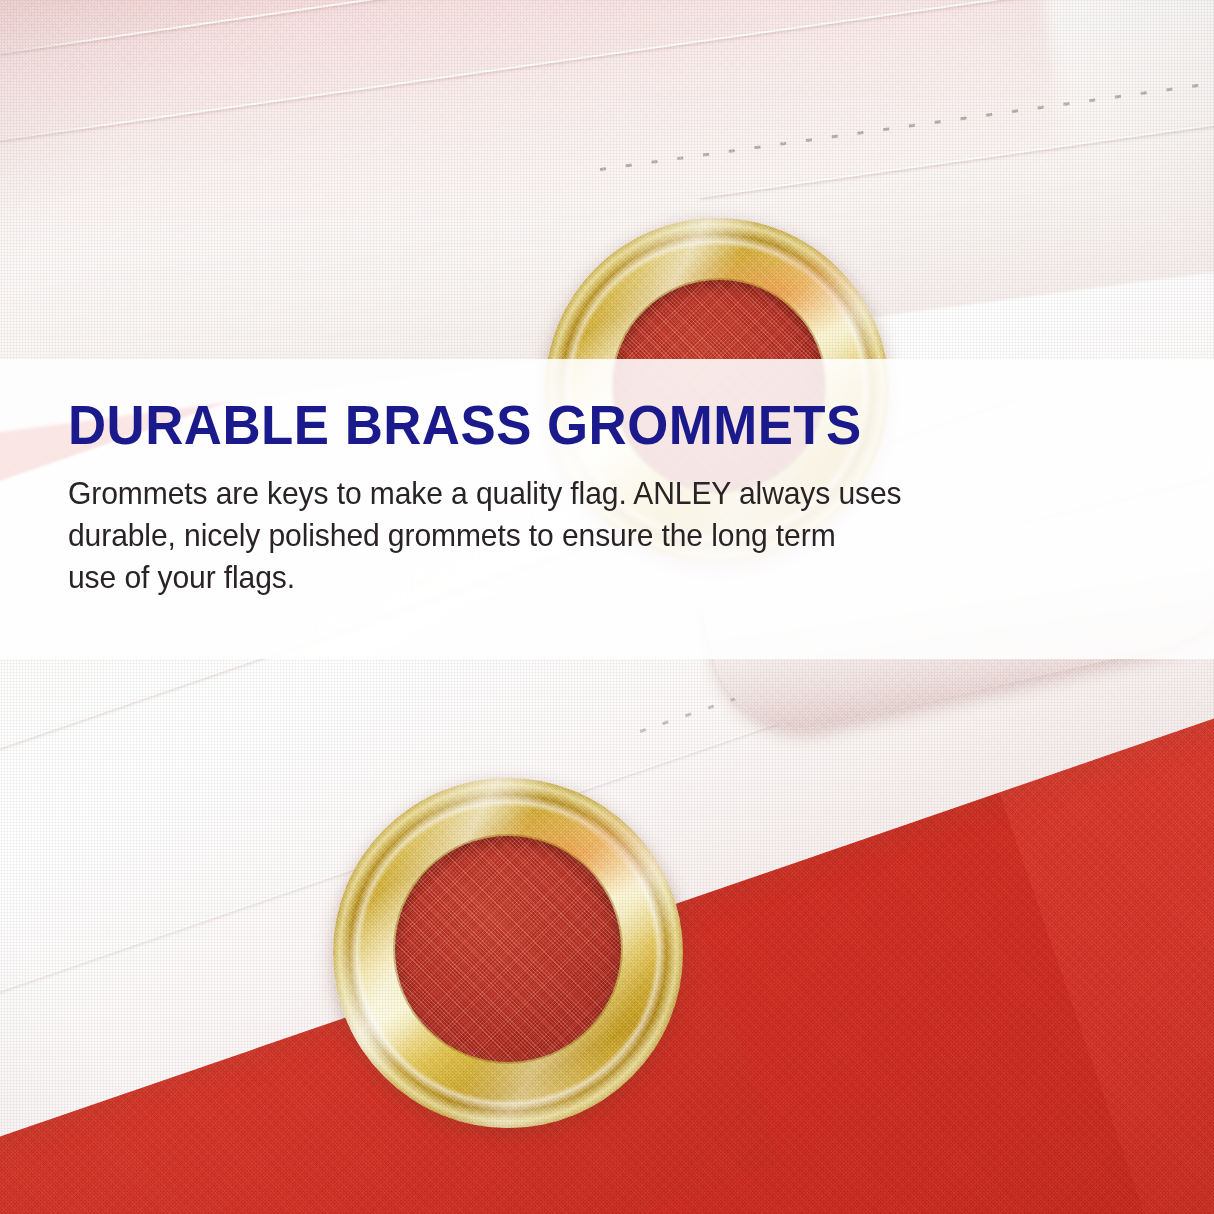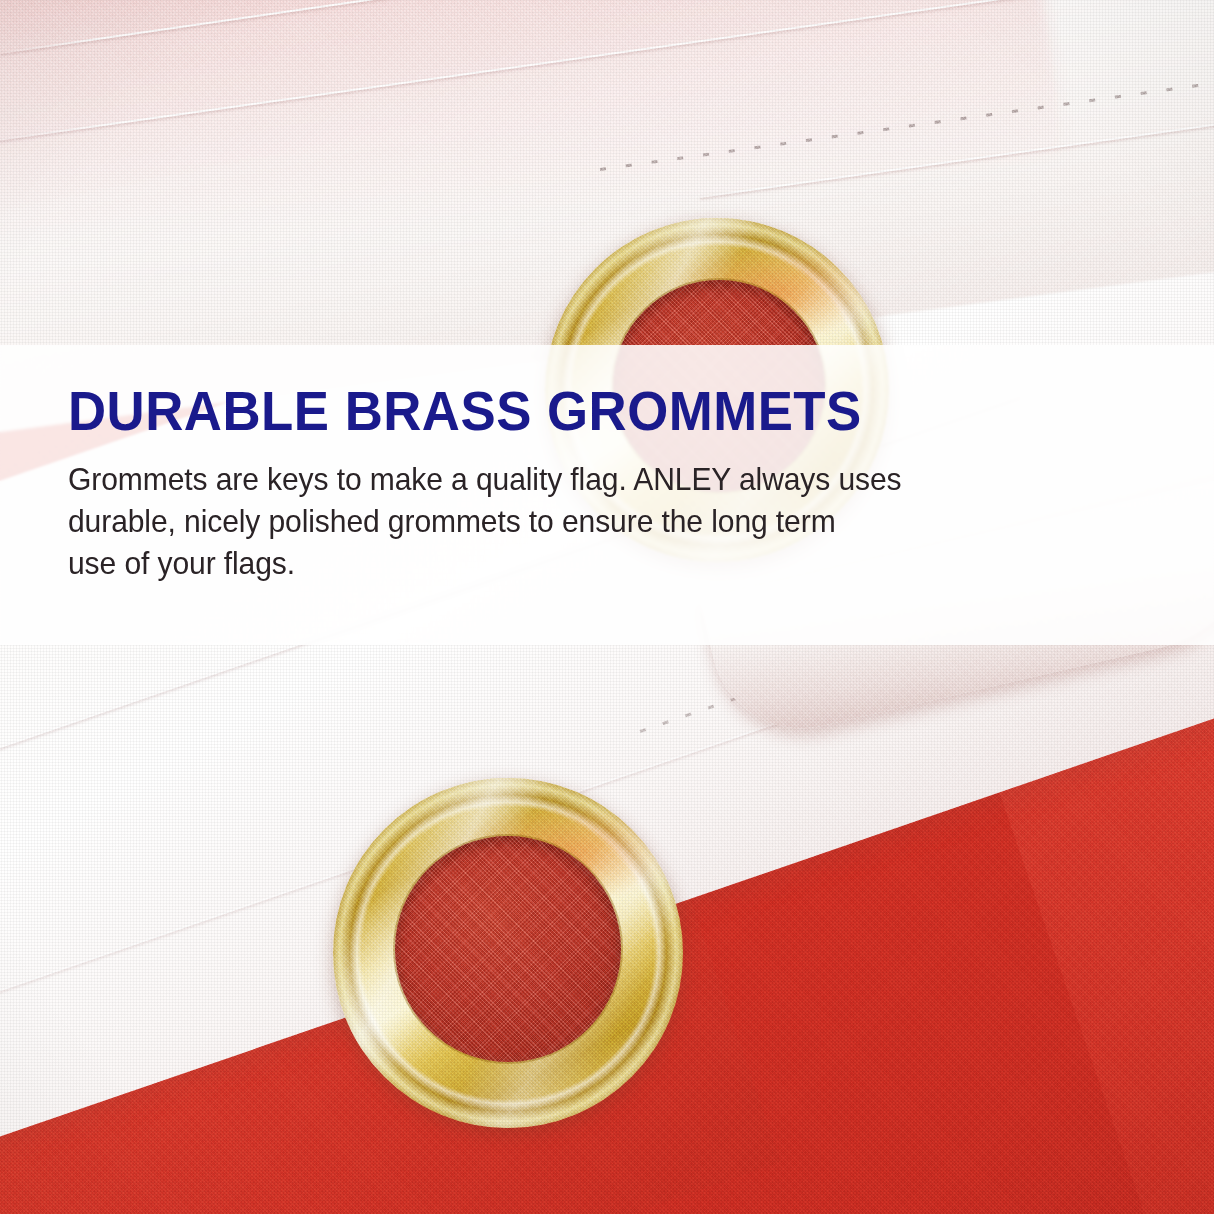--- a/index.html
+++ b/index.html
@@ -334,21 +334,21 @@
   #grommet-upper .grommet-hole { left: 68px; top: 62px; width: 212px; height: 212px; }
 
   #grommet-lower { left: 333px; top: 778px; width: 350px; height: 350px; }
   #grommet-lower .grommet-hole { left: 62px; top: 58px; width: 226px; height: 226px; }
 
   
 
   #text-overlay {
     position: absolute;
     left: 0;
-    top: 345px;
+    top: 359px;
     width: 1214px;
     height: 300px;
     background: rgba(255,255,255,0.875);
     backdrop-filter: blur(1px);
     box-sizing: border-box;
     padding: 38px 68px 0 68px;
   }
 
   #headline {
     margin: 0;

